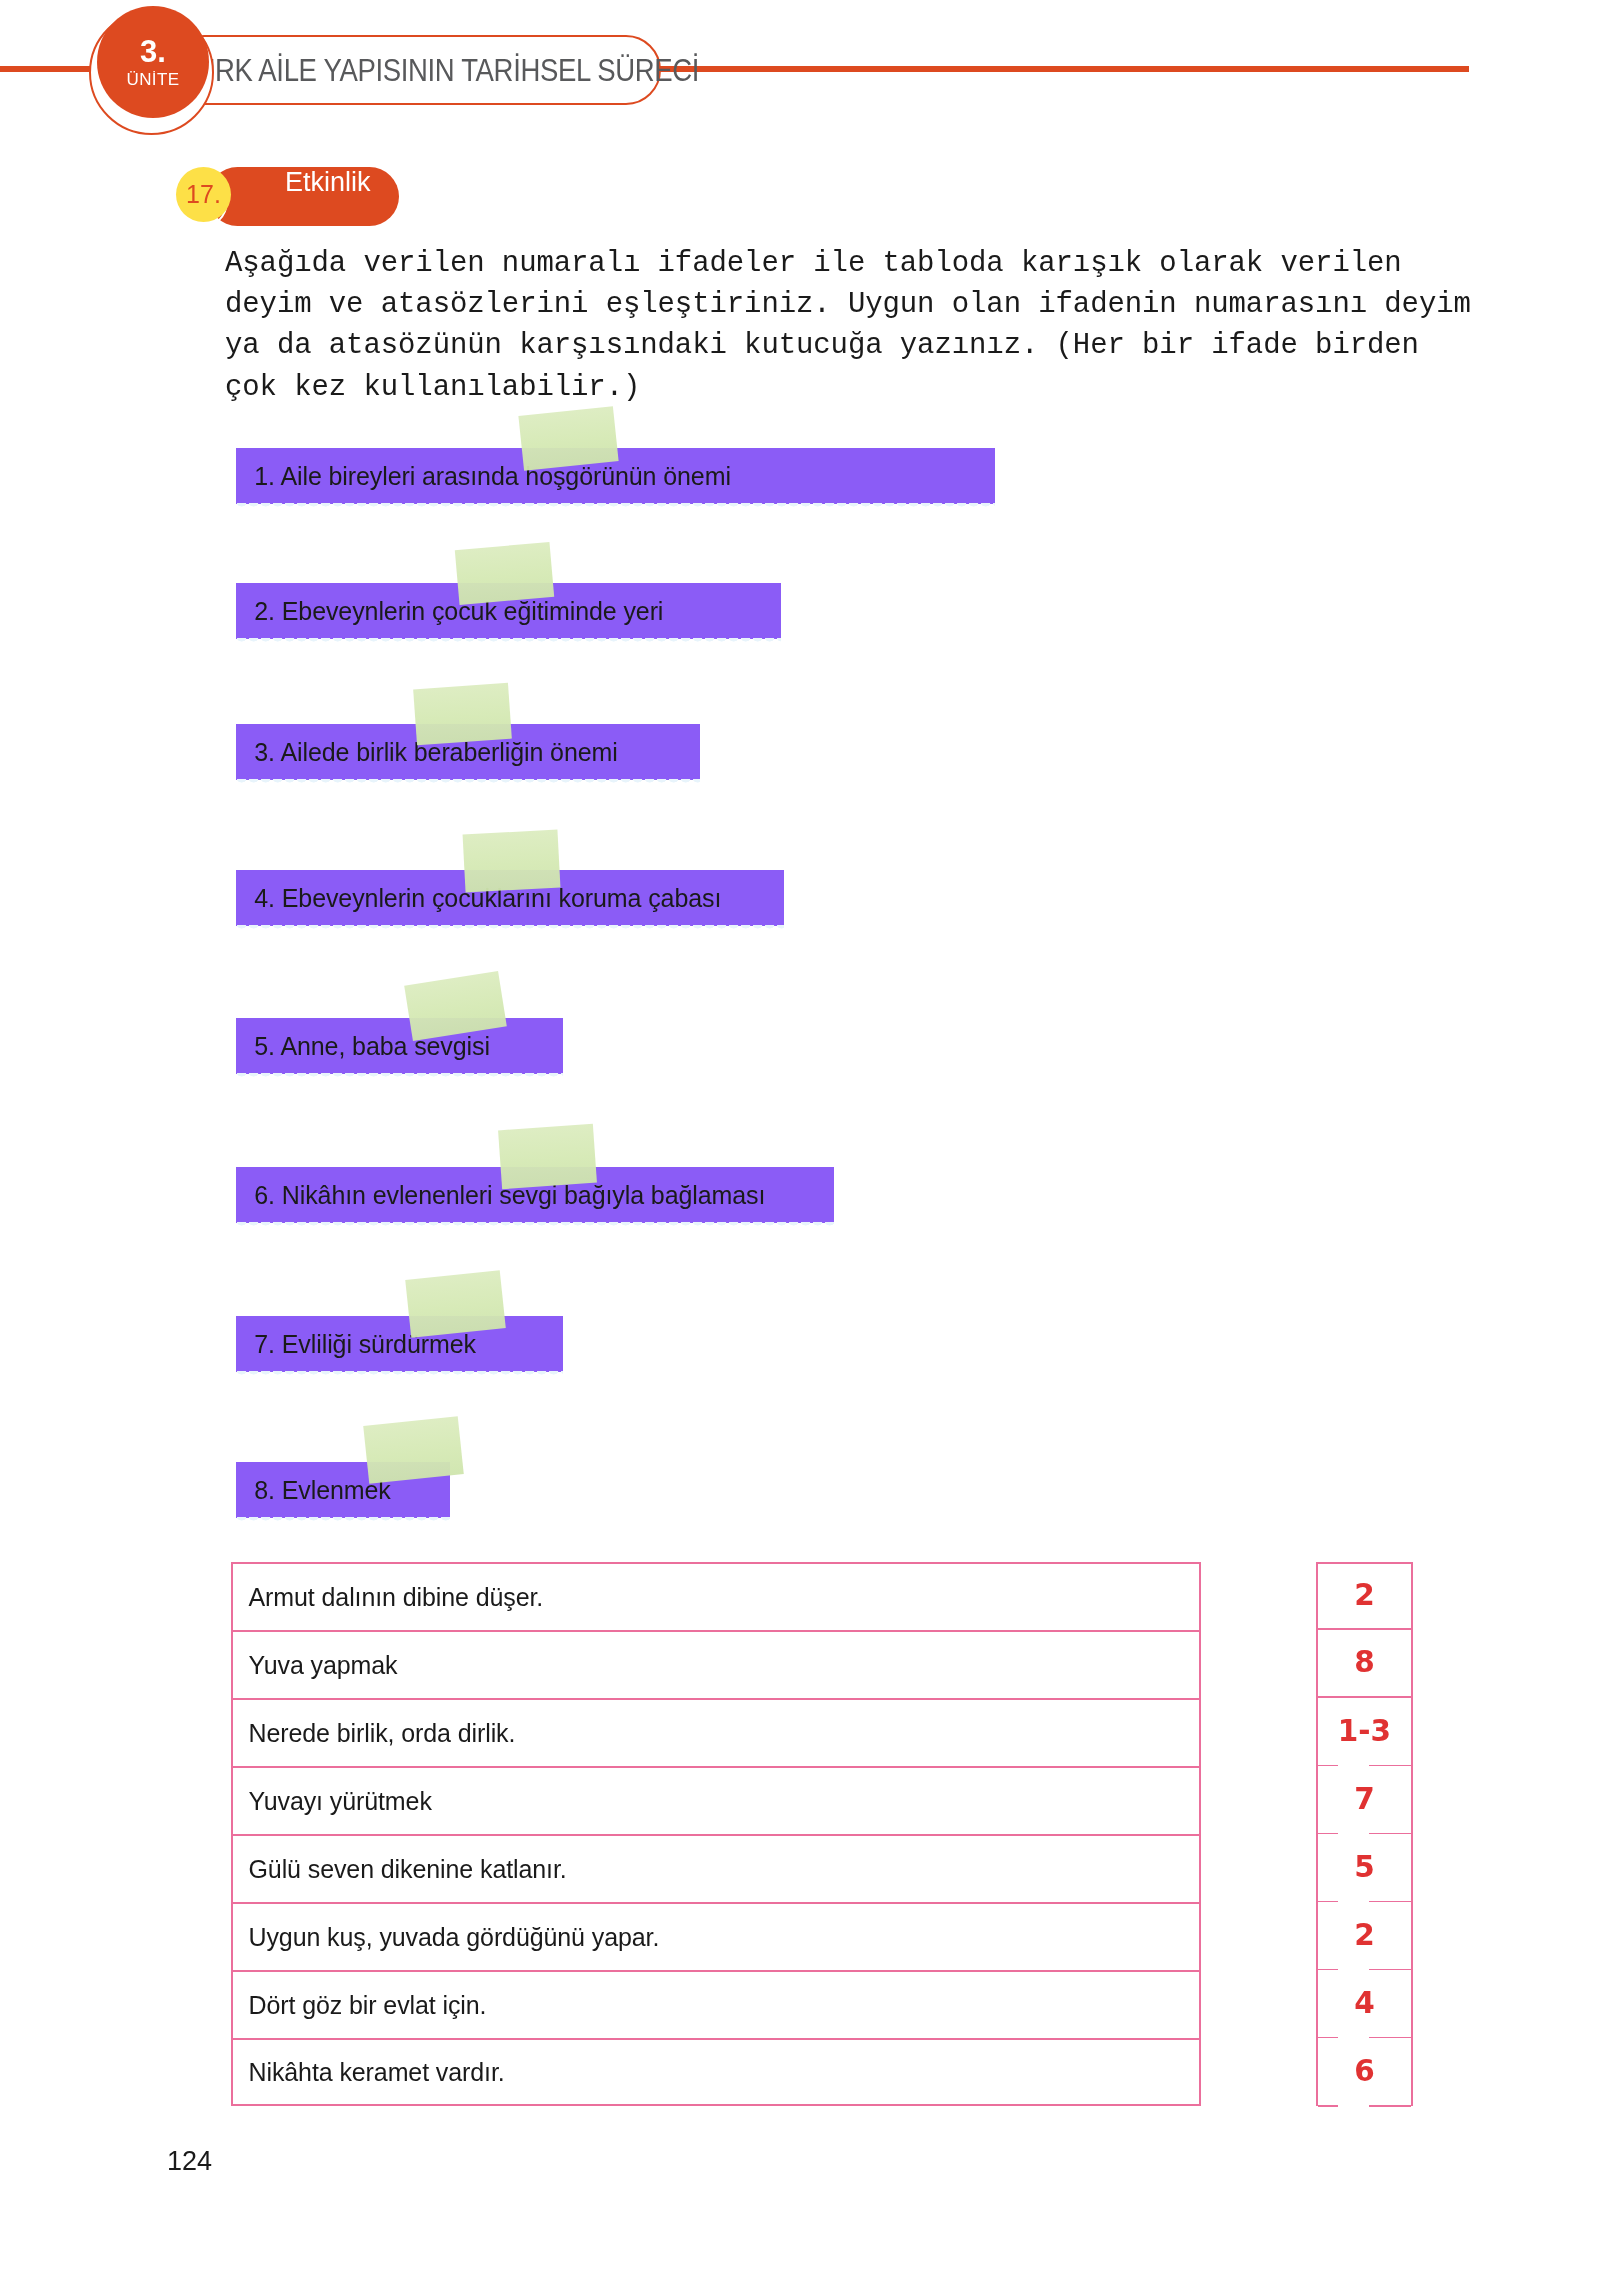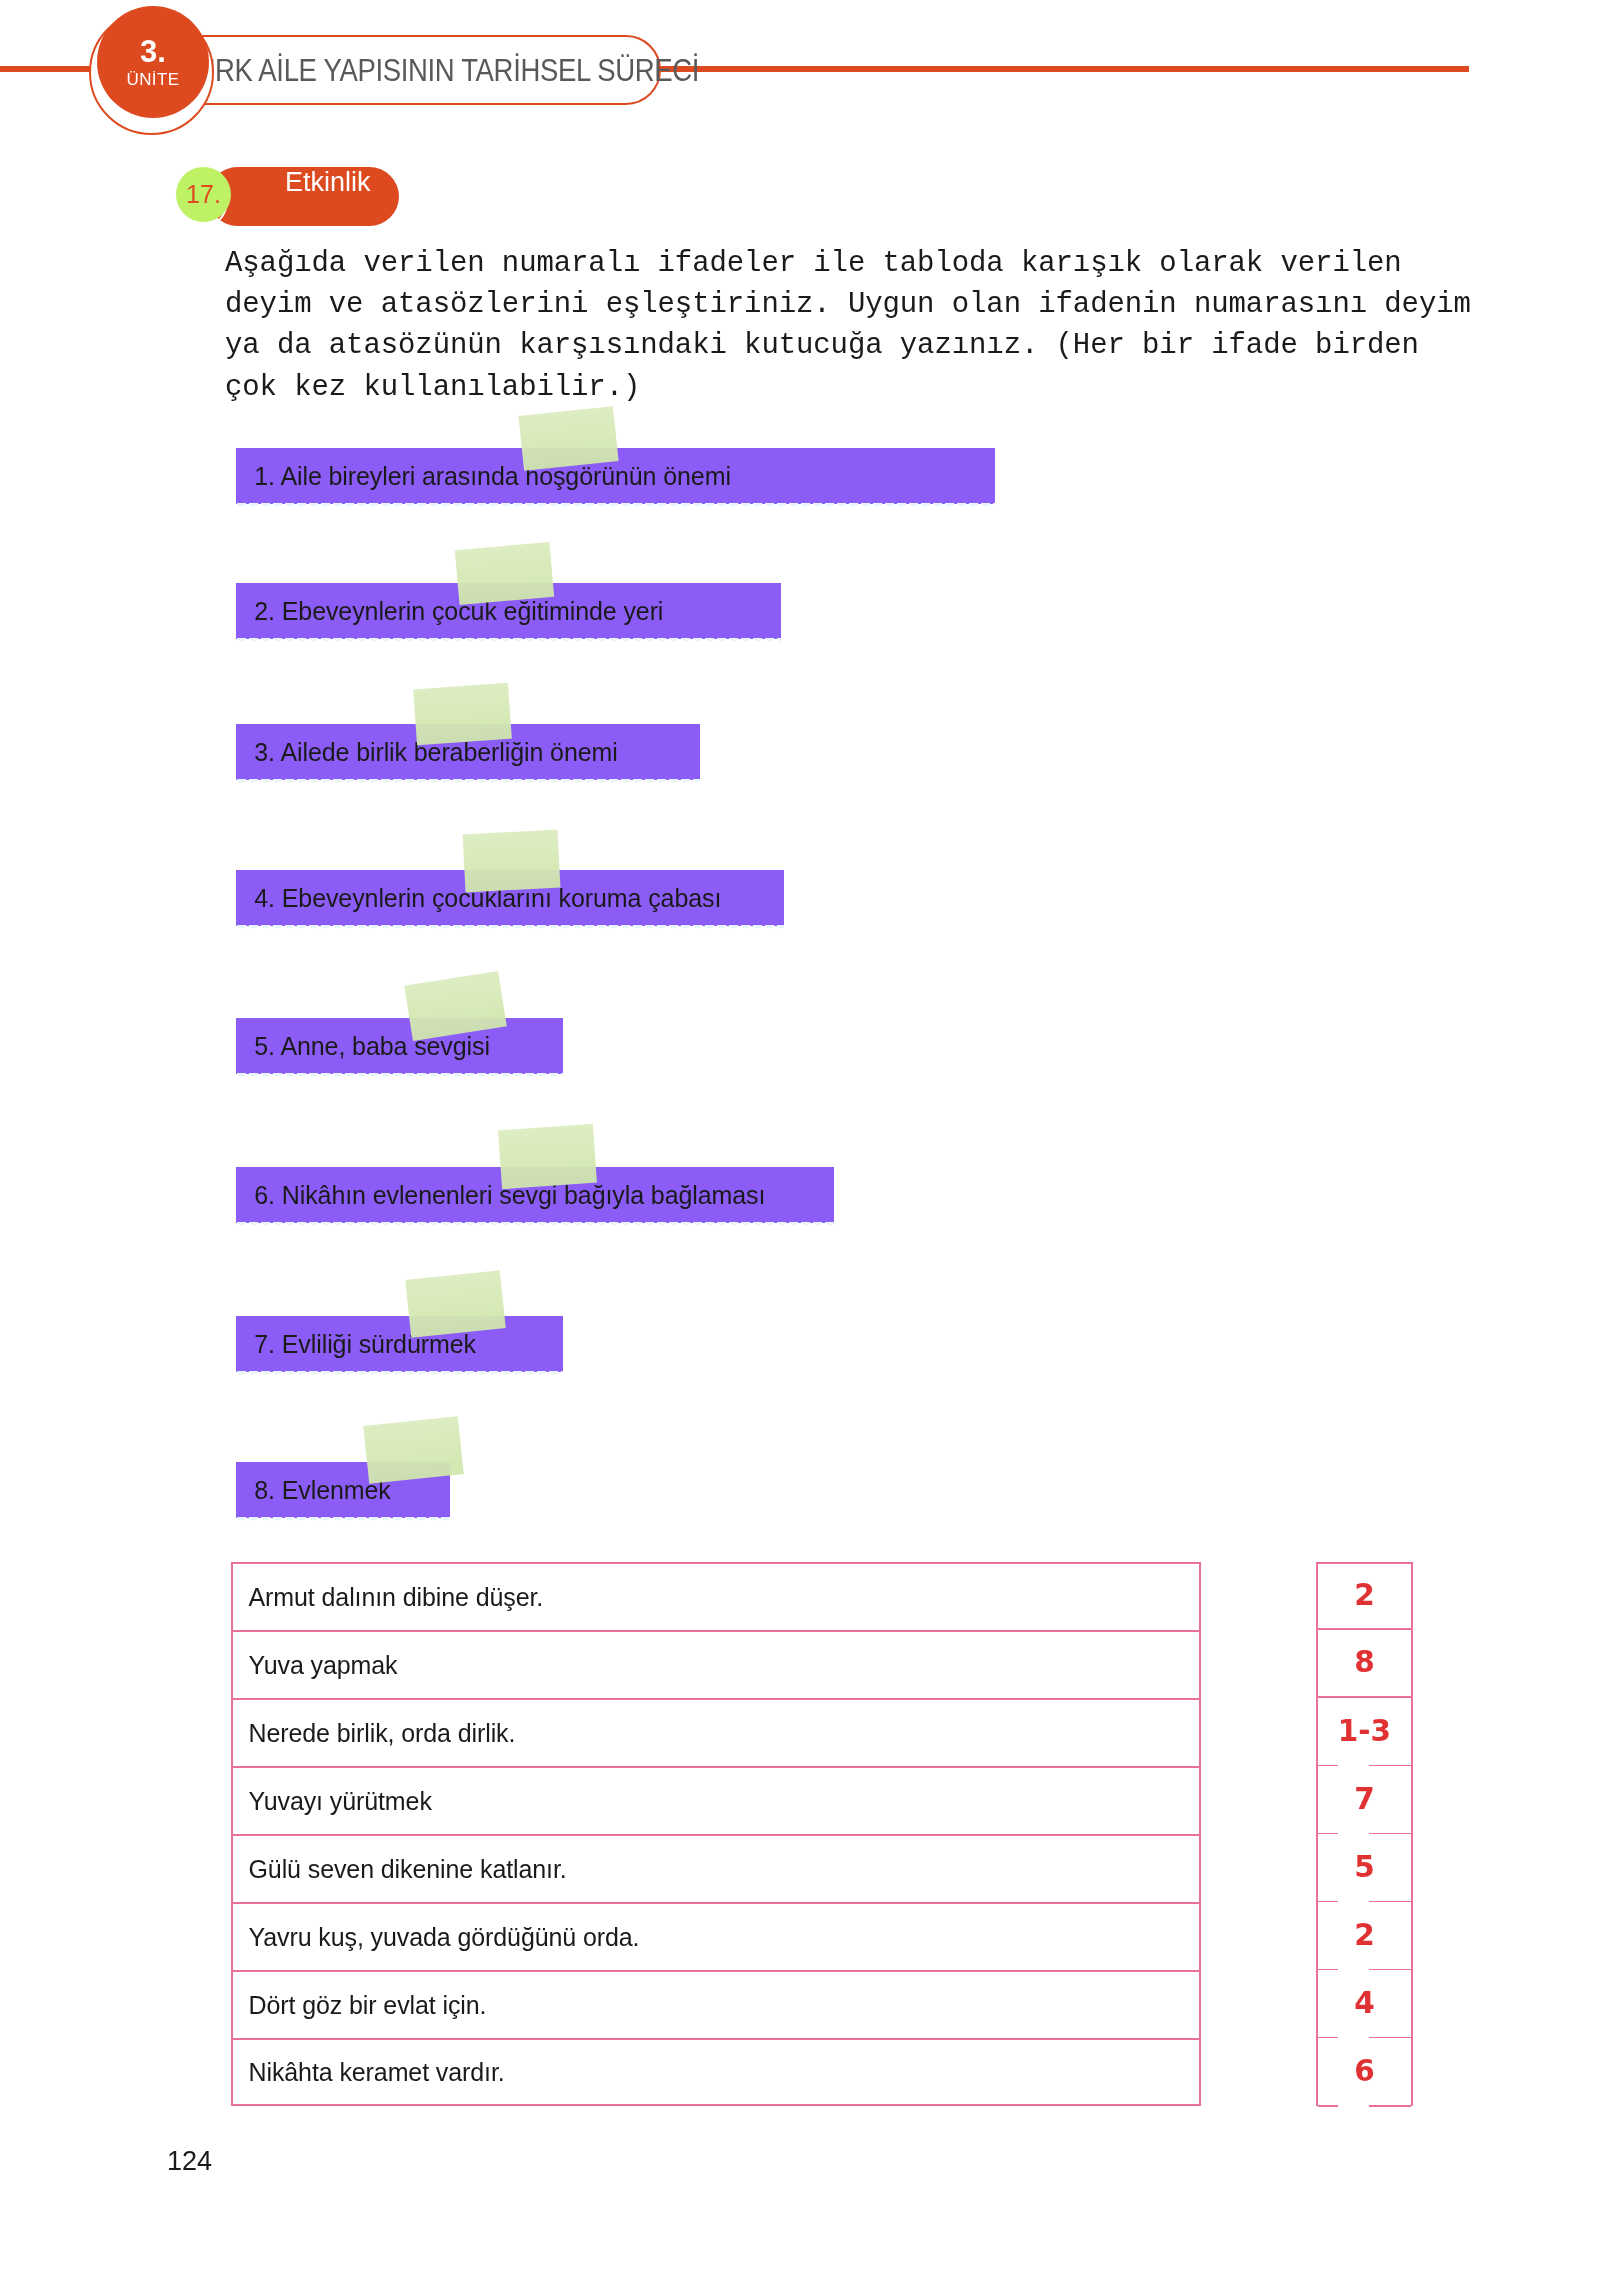--- a/index.html
+++ b/index.html
@@ -55,21 +55,21 @@
     padding:0 28px 0 77px;box-sizing:border-box;
     color:#ffffff;font-size:27px;
   }
   .act-ring{
     position:absolute;left:0px;top:4.2px;width:55px;height:55px;
     border:2.8px solid #ffffff;border-radius:50%;
     background:transparent;z-index:2;
   }
   .act-circle{
     position:absolute;left:7px;top:0px;width:55px;height:55px;
-    background:#bef264;border-radius:50%;z-index:3;
+    background:#fde047;border-radius:50%;z-index:3;
     display:flex;align-items:center;justify-content:center;
     color:#dd4a20;font-size:25px;
   }
 
   
   .instr{
     position:absolute;left:225px;top:243px;width:1258px;
     font-size:29px;line-height:1.42;color:#1a1a1a;
     font-family:Liberation Mono, monospace;
     letter-spacing:-0.1px;
@@ -215,21 +215,21 @@
   <div class="tbl-row">
     <span class="cell">Nerede birlik, orda dirlik.</span>
   </div>
   <div class="tbl-row">
     <span class="cell">Yuvayı yürütmek</span>
   </div>
   <div class="tbl-row">
     <span class="cell">Gülü seven dikenine katlanır.</span>
   </div>
   <div class="tbl-row">
-    <span class="cell">Yavru kuş, yuvada gördüğünü orda.</span>
+    <span class="cell">Uygun kuş, yuvada gördüğünü yapar.</span>
   </div>
   <div class="tbl-row">
     <span class="cell">Dört göz bir evlat için.</span>
   </div>
   <div class="tbl-row">
     <span class="cell">Nikâhta keramet vardır.</span>
   </div>
 </div>
 
 <div class="ans">

